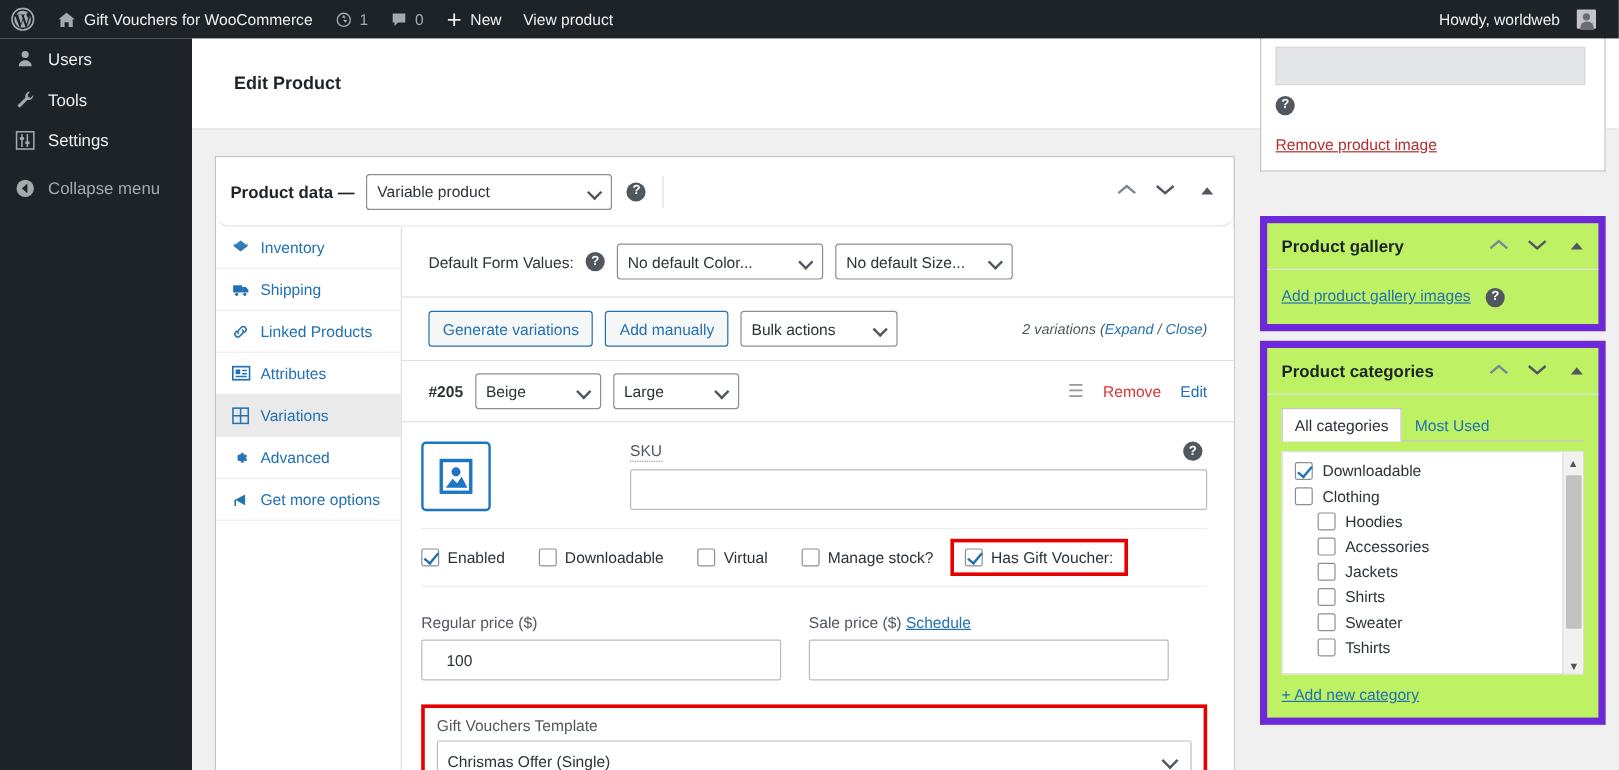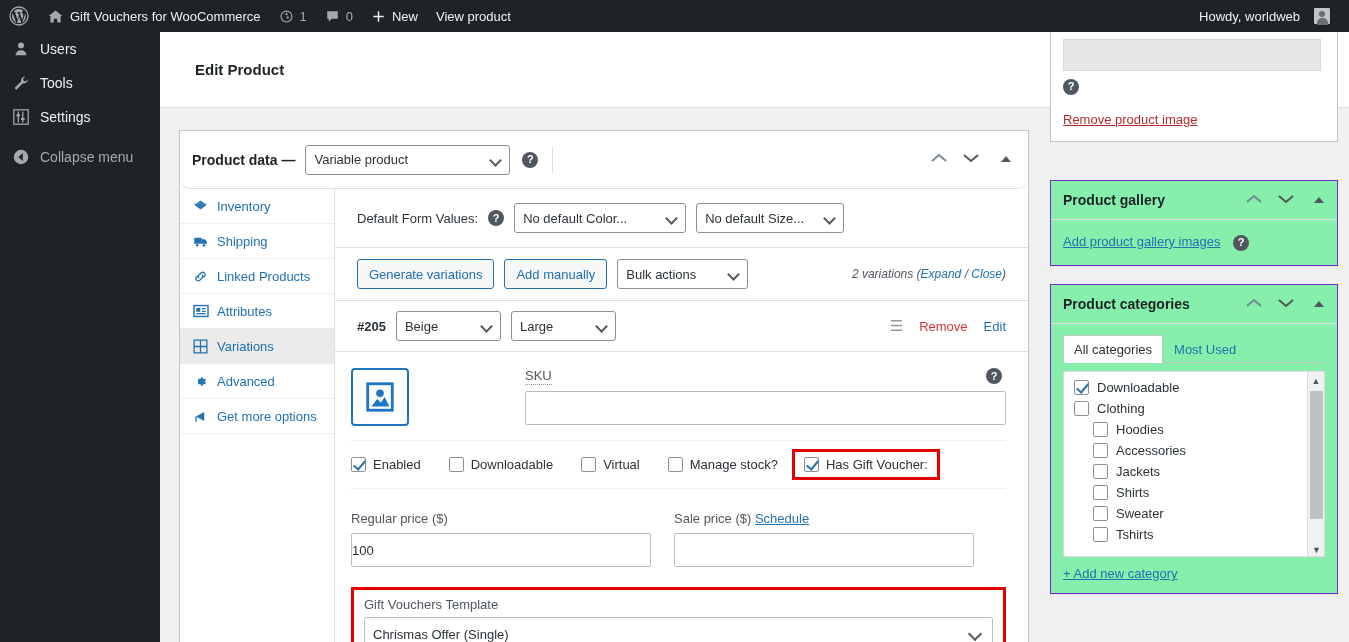--- a/index.html
+++ b/index.html
@@ -184,21 +184,21 @@
   .redbox{
     border:3px solid #e60000; padding:5px 9px; display:flex; align-items:center;
   }
 
   .price-row{ display:flex; gap:23px; margin-top:22px; }
   .price-col{ width:300px; }
   .price-label{ font-size:13px; color:#50575e; display:block; margin-bottom:7px;}
   .price-label .sched{ color:#2271b1; text-decoration:underline; cursor:pointer;}
   .price-input{
     width:100%; height:34px; border:1px solid #bbb; border-radius:2px; background:#fff;
-    padding:0 0; font-size:13px; font-family:"Liberation Sans", sans-serif; color:#2c3338;
+    padding:0 20px; font-size:13px; font-family:"Liberation Sans", sans-serif; color:#2c3338;
   }
 
   .gv-box{
     margin-top:20px; border:3px solid #e60000; padding:7px 10px 10px 10px;
   }
   .gv-label{ font-size:13px; color:#50575e; display:block; margin-bottom:5px;}
   .gv-select{
     width:100%; height:34px; appearance:none;-webkit-appearance:none;
     border:1px solid #bbb; border-radius:2px; background:#fff;
     padding:0 28px 0 8px; font-size:13px; color:#2c3338;
@@ -209,21 +209,21 @@
     content:""; position:absolute; right:13px; top:12px;
     width:8px;height:8px;border-right:2px solid #50575e;border-bottom:2px solid #50575e;
     transform:rotate(45deg); pointer-events:none;
   }
 
   
   #rightcol{
     position:absolute; top:0px; left:890px; width:288px;
   }
   .postbox{
-    background:#86efac; border:1px solid #6d28d9; margin-bottom:20px;
+    background:#bef264; border:6px solid #6d28d9; margin-bottom:20px;
     box-shadow:0 1px 1px rgba(0,0,0,.04);
   }
   .postbox-head{
     display:flex; align-items:center; padding:11px 12px;
     border-bottom:1px solid #e0e0e0;
   }
   .postbox-title{ font-size:14px; font-weight:bold; color:#1d2327;}
   .postbox-ctrls{ margin-left:auto; display:flex; align-items:center; gap:14px; color:#787c82;}
   .postbox-inner{ padding:12px; }
 

